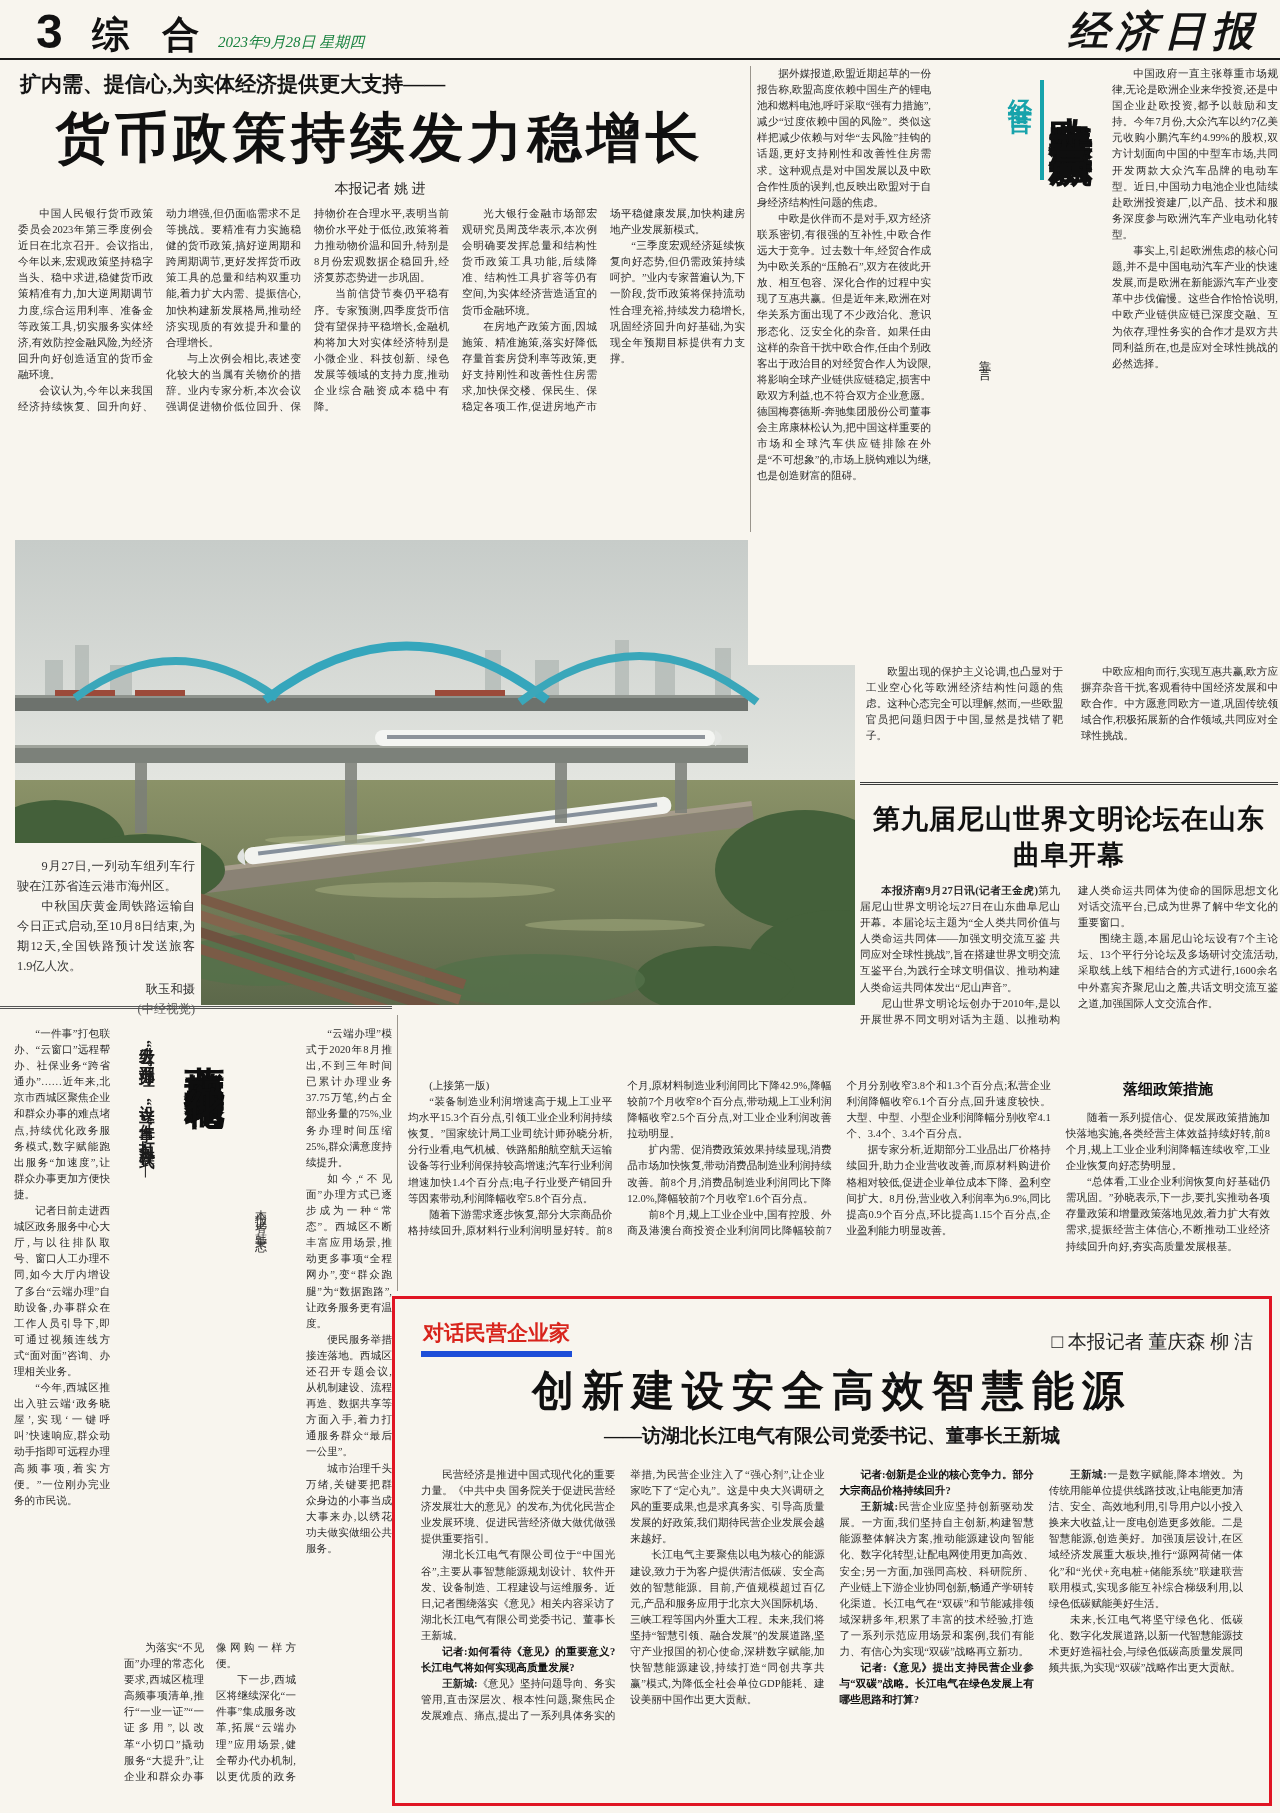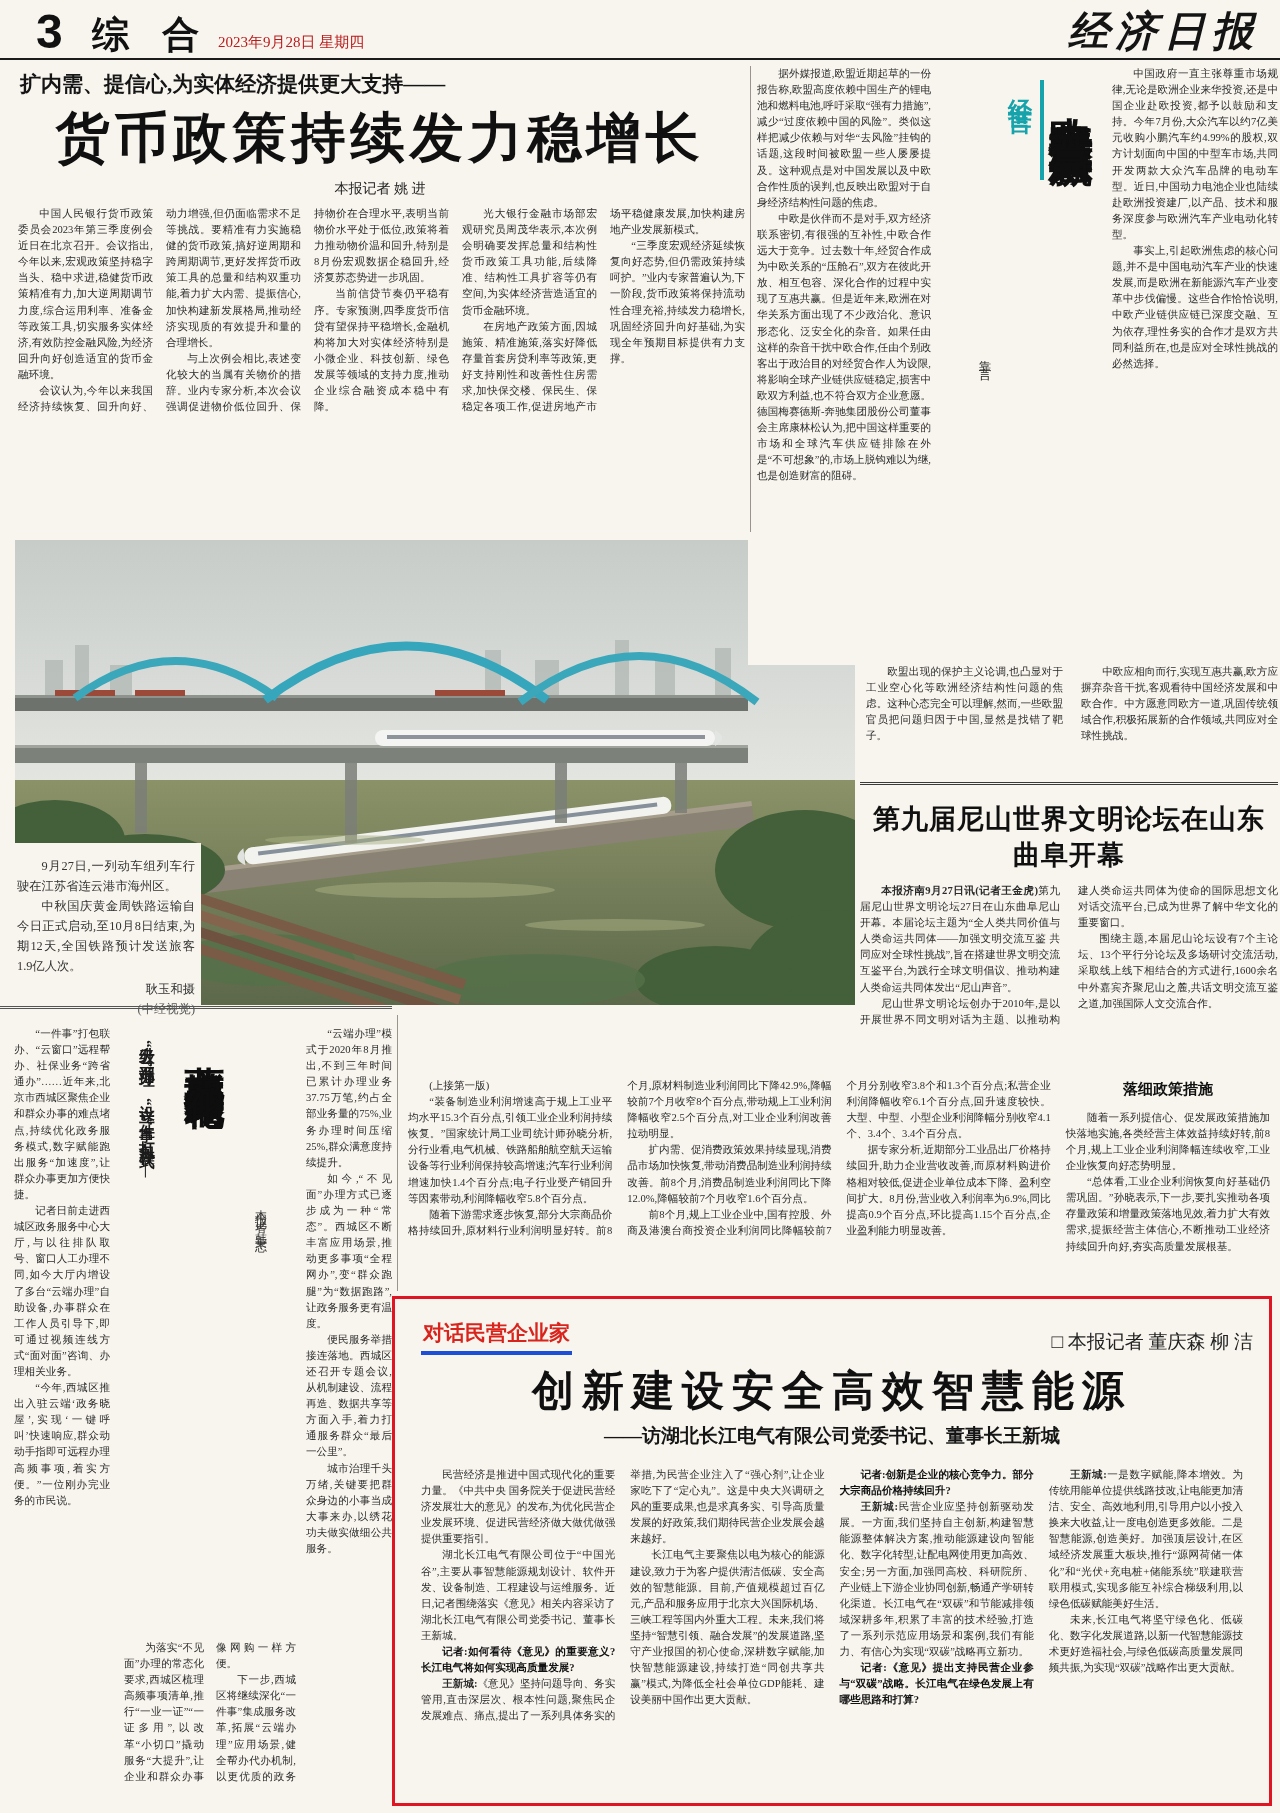--- a/index.html
+++ b/index.html
@@ -16,50 +16,50 @@
   .cols5{column-count:5;column-gap:13px;}
   .cols4{column-count:4;column-gap:15px;}
   .cols2{column-count:2;column-gap:18px;}
   .vert{writing-mode:vertical-rl;}
   .rule{background:#1c1c1c;}
   .headline{font-weight:900;color:#101010;text-align:center;margin-top:6px;}
   .caption{font-size:12.3px;line-height:1.62;text-align:justify;color:#333;}
   .caption p{margin:0;text-indent:2em;}
   .caption .credit{text-align:right;text-indent:0;}
   #redbox{border:3px solid #e01523;}
-  #dlg-label{color:#d8241c;font-weight:bold;border-bottom:4px solid #1d4ed8;padding:0 2px 4px 2px;}
+  #dlg-label{color:#d8241c;font-weight:bold;border-bottom:6px solid #1d4ed8;padding:0 2px 4px 2px;}
 </style>
 </head>
 <body>
 
 <div id="page">
 
   <div class="abs sans" style="left:36px;top:4px;font-size:48px;font-weight:900;color:#111;">3</div>
   <div class="abs" style="left:92px;top:10px;font-size:37px;font-weight:900;letter-spacing:12px;color:#111;">综  合</div>
-  <div class="abs" style="left:218px;top:33px;font-size:15px;color:#b91c1c;">2023年9月28日  星期四</div>
+  <div class="abs" style="left:218px;top:33px;font-size:15px;color:#15803d;font-style:italic;">2023年9月28日  星期四</div>
   <div class="abs" style="left:960px;top:4px;width:300px;text-align:right;font-size:41px;font-weight:bold;font-style:italic;letter-spacing:7px;color:#141414;">经济日报</div>
   <div class="abs rule" style="left:0;top:58px;width:1280px;height:2px;"></div>
 
   <div class="abs" style="left:20px;top:70px;font-size:21px;font-weight:bold;color:#151515;">扩内需、提信心,为实体经济提供更大支持——</div>
   <div class="abs sans headline" style="left:15px;top:96px;width:730px;font-size:54px;letter-spacing:5px;">货币政策持续发力稳增长</div>
   <div class="abs" style="left:15px;top:180px;width:730px;text-align:center;font-size:14px;color:#222;">本报记者  姚  进</div>
   <div class="abs bt cols5" style="left:18px;top:206px;width:727px;height:326px;">
       <p class="blk-p">中国人民银行货币政策委员会2023年第三季度例会近日在北京召开。会议指出,今年以来,宏观政策坚持稳字当头、稳中求进,稳健货币政策精准有力,加大逆周期调节力度,综合运用利率、准备金等政策工具,切实服务实体经济,有效防控金融风险,为经济回升向好创造适宜的货币金融环境。</p>
       <p class="blk-p">会议认为,今年以来我国经济持续恢复、回升向好、动力增强,但仍面临需求不足等挑战。要精准有力实施稳健的货币政策,搞好逆周期和跨周期调节,更好发挥货币政策工具的总量和结构双重功能,着力扩大内需、提振信心,加快构建新发展格局,推动经济实现质的有效提升和量的合理增长。</p>
       <p class="blk-p">与上次例会相比,表述变化较大的当属有关物价的措辞。业内专家分析,本次会议强调促进物价低位回升、保持物价在合理水平,表明当前物价水平处于低位,政策将着力推动物价温和回升,特别是8月份宏观数据企稳回升,经济复苏态势进一步巩固。</p>
       <p class="blk-p">当前信贷节奏仍平稳有序。专家预测,四季度货币信贷有望保持平稳增长,金融机构将加大对实体经济特别是小微企业、科技创新、绿色发展等领域的支持力度,推动企业综合融资成本稳中有降。</p>
       <p class="blk-p">光大银行金融市场部宏观研究员周茂华表示,本次例会明确要发挥总量和结构性货币政策工具功能,后续降准、结构性工具扩容等仍有空间,为实体经济营造适宜的货币金融环境。</p>
       <p class="blk-p">在房地产政策方面,因城施策、精准施策,落实好降低存量首套房贷利率等政策,更好支持刚性和改善性住房需求,加快保交楼、保民生、保稳定各项工作,促进房地产市场平稳健康发展,加快构建房地产业发展新模式。</p>
       <p class="blk-p">“三季度宏观经济延续恢复向好态势,但仍需政策持续呵护。”业内专家普遍认为,下一阶段,货币政策将保持流动性合理充裕,持续发力稳增长,巩固经济回升向好基础,为实现全年预期目标提供有力支撑。</p>
     </div>
 
   <div class="abs" style="left:750px;top:66px;width:1px;height:466px;background:#9a958c;"></div>
 
   <div class="abs bt" style="left:757px;top:66px;width:174px;height:592px;">
-      <p class="blk-p">据外媒报道,欧盟近期起草的一份报告称,欧盟高度依赖中国生产的锂电池和燃料电池,呼吁采取“强有力措施”,减少“过度依赖中国的风险”。类似这样把减少依赖与对华“去风险”挂钩的话题,这段时间被欧盟一些人屡屡提及。这种观点是对中国发展以及中欧合作性质的误判,也反映出欧盟对于自身经济结构性问题的焦虑。</p>
+      <p class="blk-p">据外媒报道,欧盟近期起草的一份报告称,欧盟高度依赖中国生产的锂电池和燃料电池,呼吁采取“强有力措施”,减少“过度依赖中国的风险”。类似这样把减少依赖与对华“去风险”挂钩的话题,更好支持刚性和改善性住房需求。这种观点是对中国发展以及中欧合作性质的误判,也反映出欧盟对于自身经济结构性问题的焦虑。</p>
       <p class="blk-p">中欧是伙伴而不是对手,双方经济联系密切,有很强的互补性,中欧合作远大于竞争。过去数十年,经贸合作成为中欧关系的“压舱石”,双方在彼此开放、相互包容、深化合作的过程中实现了互惠共赢。但是近年来,欧洲在对华关系方面出现了不少政治化、意识形态化、泛安全化的杂音。如果任由这样的杂音干扰中欧合作,任由个别政客出于政治目的对经贸合作人为设限,将影响全球产业链供应链稳定,损害中欧双方利益,也不符合双方企业意愿。德国梅赛德斯-奔驰集团股份公司董事会主席康林松认为,把中国这样重要的市场和全球汽车供应链排除在外是“不可想象”的,市场上脱钩难以为继,也是创造财富的阻碍。</p>
     </div>
 
   <div class="abs" style="left:1004px;top:80px;display:flex;">
     <span class="vert sans" style="font-size:24px;font-weight:bold;color:#17a3ab;letter-spacing:5px;">经世言</span>
     <span style="display:inline-block;width:4px;height:100px;background:#17a3ab;margin-left:4px;"></span>
   </div>
 
   <div class="abs vert" style="left:976px;top:350px;font-size:12.5px;letter-spacing:7px;color:#222;">靠言</div>
 

